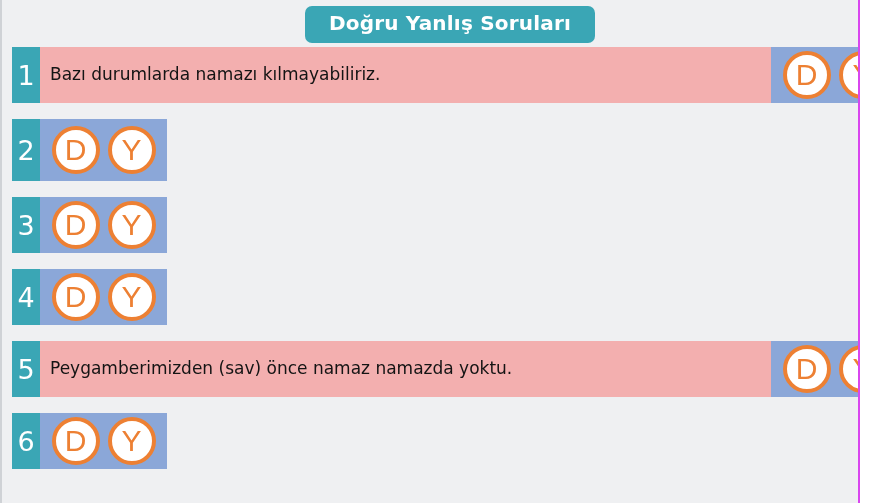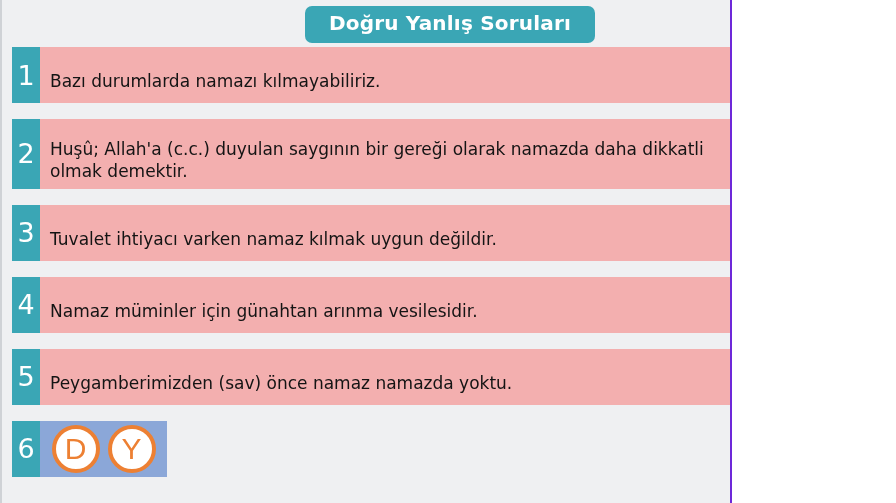--- a/index.html
+++ b/index.html
@@ -7,25 +7,25 @@
     margin: 0;
     padding: 0;
     background: #ffffff;
   }
   body {
     font-family: "DejaVu Sans", "Liberation Sans", sans-serif;
   }
 
   .page {
     position: relative;
-    width: 732px;
+    width: 860px;
     height: 503px;
     background: #eff0f2;
     border-left: 2px solid #cfd2d6;
-    border-right: 2px solid #6d28d9;
+    border-right: 2px solid #d946ef;
     box-sizing: border-box;
     overflow: hidden;
   }
 
   
   .title-wrap {
     position: absolute;
     left: 0;
     top: 6px;
     width: 896px;
@@ -75,21 +75,21 @@
     justify-content: center;
     box-sizing: border-box;
   }
 
   .qtext {
     flex: 1 1 auto;
     background: #f3afaf;
     color: #141414;
     font-size: 17px;
     line-height: 1.28;
-    padding: 20px 10px 6px 10px;
+    padding: 6px 10px 6px 10px;
     display: flex;
     align-items: center;
     box-sizing: border-box;
     overflow: hidden;
   }
   .qtext span {
     display: block;
   }
 
   .answers {
@@ -143,43 +143,34 @@
         <div class="qtext">
           <span>Bazı durumlarda namazı kılmayabiliriz.</span>
         </div>
         <div class="answers">
           <div class="opt">D</div>
           <div class="opt">Y</div>
         </div>
       </div>
       <div class="qrow h-two">
         <div class="qnum">2</div>
-        <div class="qtext">
-          <span>Huşû; Allah'a (c.c.) duyulan saygının bir gereği olarak namazda daha dikkatli olmak demektir.</span>
-        </div>
         <div class="answers">
           <div class="opt">D</div>
           <div class="opt">Y</div>
         </div>
       </div>
       <div class="qrow h-one">
         <div class="qnum">3</div>
-        <div class="qtext">
-          <span>Tuvalet ihtiyacı varken namaz kılmak uygun değildir.</span>
-        </div>
         <div class="answers">
           <div class="opt">D</div>
           <div class="opt">Y</div>
         </div>
       </div>
       <div class="qrow h-one">
         <div class="qnum">4</div>
-        <div class="qtext">
-          <span>Namaz müminler için günahtan arınma vesilesidir.</span>
-        </div>
         <div class="answers">
           <div class="opt">D</div>
           <div class="opt">Y</div>
         </div>
       </div>
       <div class="qrow h-one">
         <div class="qnum">5</div>
         <div class="qtext">
           <span>Peygamberimizden (sav) önce namaz namazda yoktu.</span>
         </div>

